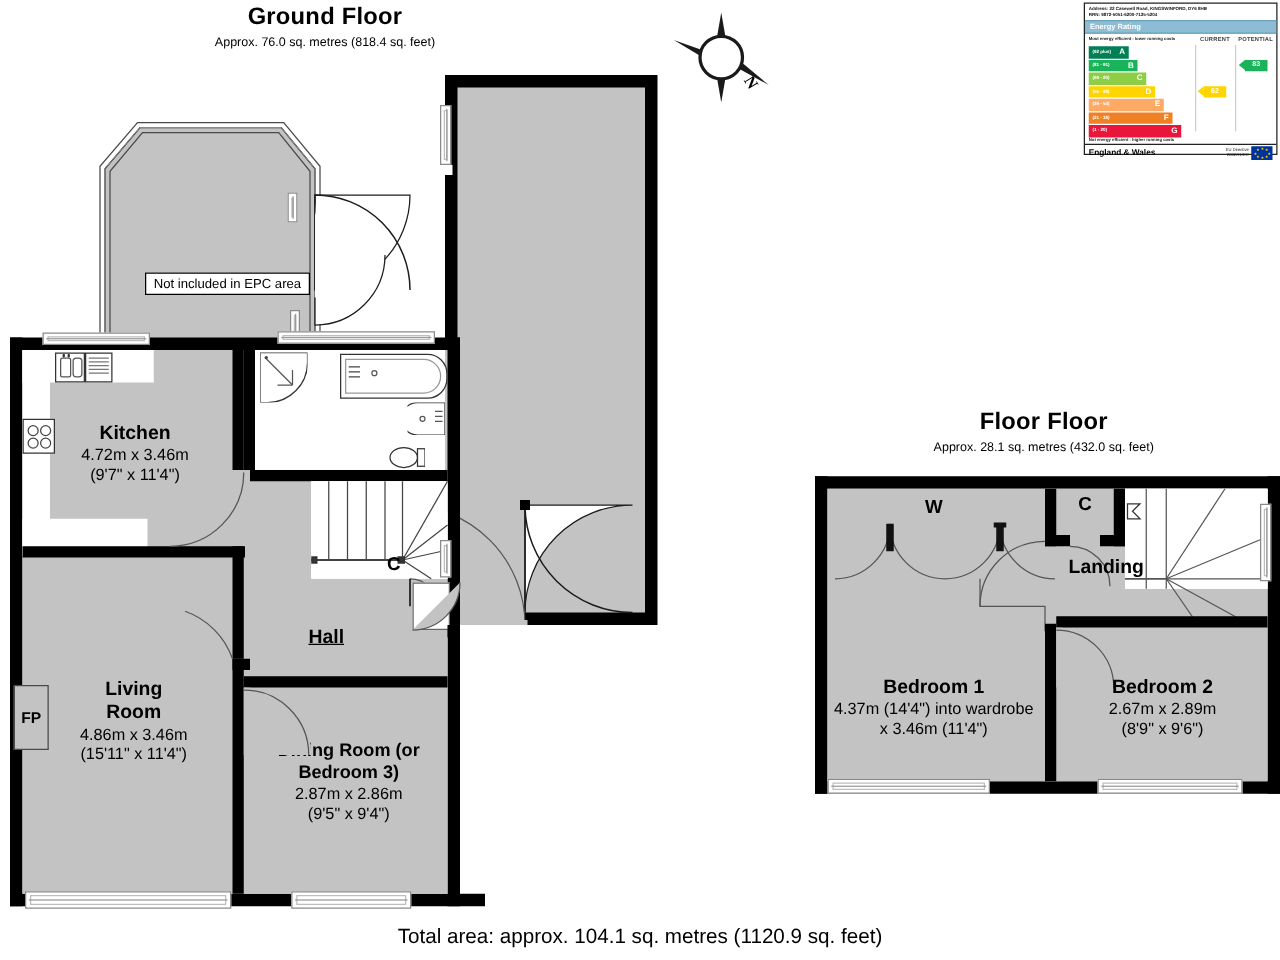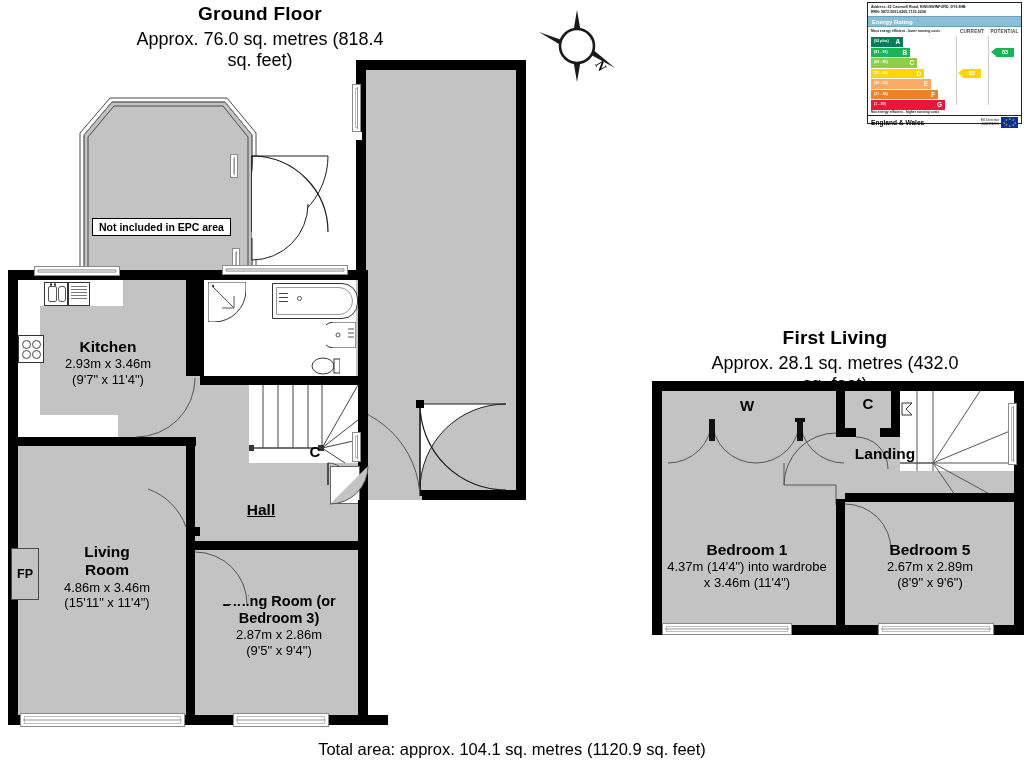--- a/index.html
+++ b/index.html
@@ -18,21 +18,21 @@
   .abs { position: absolute; }
 
   
   .floor-title {
     font-size: 19px;
     font-weight: bold;
     text-align: center;
     letter-spacing: 0.2px;
   }
   .floor-sub {
-    font-size: 18px;
+    font-size: 10px;
     text-align: center;
     margin-top: 3px;
   }
   .total-area {
     font-size: 16.5px;
     text-align: center;
     width: 100%;
   }
 
   
@@ -316,21 +316,21 @@
     <polyline points="88,275 88,137 114,106 223,106 248,137 248,275" fill="none" stroke="#4a4a4a" stroke-width="1"></polyline>
     <polyline points="84,275 84,135 112,102 225,102 252,135 252,275" fill="none" stroke="#8a8a8a" stroke-width="0.8"></polyline>
   </svg>
 
   <svg class="overlay" width="540" height="735">
     <path d="M252 156 L252 232 A76 76 0 0 0 328 156 Z" fill="#ffffff" stroke="#1c1c1c" stroke-width="1"></path>
     <path d="M252 232 L252 156 A76 76 0 0 1 328 232" fill="none" stroke="#1c1c1c" stroke-width="1.2"></path>
     <path d="M252 238 L252 162 A76 76 0 0 0 328 238 Z" fill="#ffffff" stroke="none"></path>
     <path d="M252 238 L252 260 A56 56 0 0 0 308 204" fill="#ffffff" stroke="#1c1c1c" stroke-width="1"></path>
   </svg>
-  <div class="abs epc-note" style="left:92px; top:218px;font-weight:bold;">Not included in EPC area</div>
+  <div class="abs epc-note" style="left:116px; top:218px;">Not included in EPC area</div>
 
   <div class="abs window v" style="left:230px; top:154px; width:8px; height:24px;"></div>
   <div class="abs window v" style="left:232px; top:248px; width:8px; height:26px;"></div>
 
   <div class="abs wall" style="left:8px; top:270px; width:360px; height:10px;"></div>
   <div class="abs wall" style="left:8px; top:270px; width:10px; height:455px;"></div>
   <div class="abs wall" style="left:8px; top:715px; width:380px; height:10px;"></div>
   <div class="abs wall" style="left:358px; top:400px; width:10px; height:325px;"></div>
   <div class="abs wall" style="left:358px; top:270px; width:10px; height:140px;"></div>
 
@@ -358,21 +358,21 @@
     <div class="abs" style="left:3px; top:4px; width:7px; height:7px; border:1px solid #444; border-radius:50%;"></div>
     <div class="abs" style="left:13px; top:4px; width:7px; height:7px; border:1px solid #444; border-radius:50%;"></div>
     <div class="abs" style="left:3px; top:14px; width:7px; height:7px; border:1px solid #444; border-radius:50%;"></div>
     <div class="abs" style="left:13px; top:14px; width:7px; height:7px; border:1px solid #444; border-radius:50%;"></div>
   </div>
 
   <div class="abs window h" style="left:34px; top:266px; width:86px; height:10px;"></div>
 
   <div class="abs label" style="left:28px; top:338px; width:160px;">
     <span class="rn big">Kitchen</span>
-    <span class="dim">2.93m x 3.46m</span>
+    <span class="dim">4.72m x 3.46m</span>
     <span class="dim">(9'7" x 11'4")</span>
   </div>
 
   <div class="abs wall" style="left:186px; top:280px; width:9px; height:96px;"></div>
   <div class="abs wall" style="left:18px; top:437px; width:178px; height:9px;"></div>
   <div class="abs wall" style="left:186px; top:437px; width:9px; height:90px;"></div>
 
   <svg class="overlay" width="540" height="735">
     <path d="M195 376 L195 437 A61 61 0 0 0 134 437 L134 376 Z" fill="none" stroke="none"></path>
     <path d="M195 378 A59 59 0 0 1 136 437" fill="#c3c3c3" stroke="#555" stroke-width="1"></path>
@@ -485,21 +485,21 @@
   </div>
   <svg class="overlay" width="540" height="735">
     <path d="M195 550 A54 54 0 0 1 249 604 L195 604 Z" fill="#c3c3c3" stroke="none"></path>
     <path d="M195 552 A52 52 0 0 1 247 604" fill="none" stroke="#555" stroke-width="1"></path>
   </svg>
   <div class="abs window h" style="left:233px; top:713px; width:96px; height:14px;"></div>
 
   <div class="abs wall" style="left:186px; top:527px; width:14px; height:9px;"></div>
 </div>
 
-<div class="abs floor-title" style="left:710px; top:327px; width:250px;">First Living</div>
+<div class="abs floor-title" style="left:710px; top:327px; width:250px;">Floor Floor</div>
 <div class="abs floor-sub" style="left:710px; top:350px; width:250px;">Approx. 28.1 sq. metres (432.0 sq. feet)</div>
 
 <div class="abs" style="left:640px; top:375px; width:384px; height:270px;">
 
   <div class="abs wall" style="left:12px; top:6px; width:372px; height:10px;"></div>
   <div class="abs wall" style="left:12px; top:6px; width:10px; height:254px;"></div>
   <div class="abs wall" style="left:12px; top:250px; width:372px; height:10px;"></div>
   <div class="abs wall" style="left:374px; top:6px; width:10px; height:254px;"></div>
 
   <div class="abs room-fill" style="left:22px; top:16px; width:352px; height:234px;"></div>
@@ -558,21 +558,21 @@
     <path d="M205 129 A46 46 0 0 1 251 175" fill="none" stroke="#555" stroke-width="1"></path>
   </svg>
 
   <div class="abs label" style="left:12px; top:166px; width:190px;">
     <span class="rn big">Bedroom 1</span>
     <span class="dim">4.37m (14'4") into wardrobe</span>
     <span class="dim">x 3.46m (11'4")</span>
   </div>
 
   <div class="abs label" style="left:210px; top:166px; width:160px;">
-    <span class="rn big">Bedroom 5</span>
+    <span class="rn big">Bedroom 2</span>
     <span class="dim">2.67m x 2.89m</span>
     <span class="dim">(8'9" x 9'6")</span>
   </div>
 
   <div class="abs window h" style="left:22px; top:248px; width:130px; height:12px;"></div>
   <div class="abs window h" style="left:238px; top:248px; width:116px; height:12px;"></div>
 </div>
 
 <div class="abs total-area" style="left:0; top:740px; width:1024px;">Total area: approx. 104.1 sq. metres (1120.9 sq. feet)</div>
 

